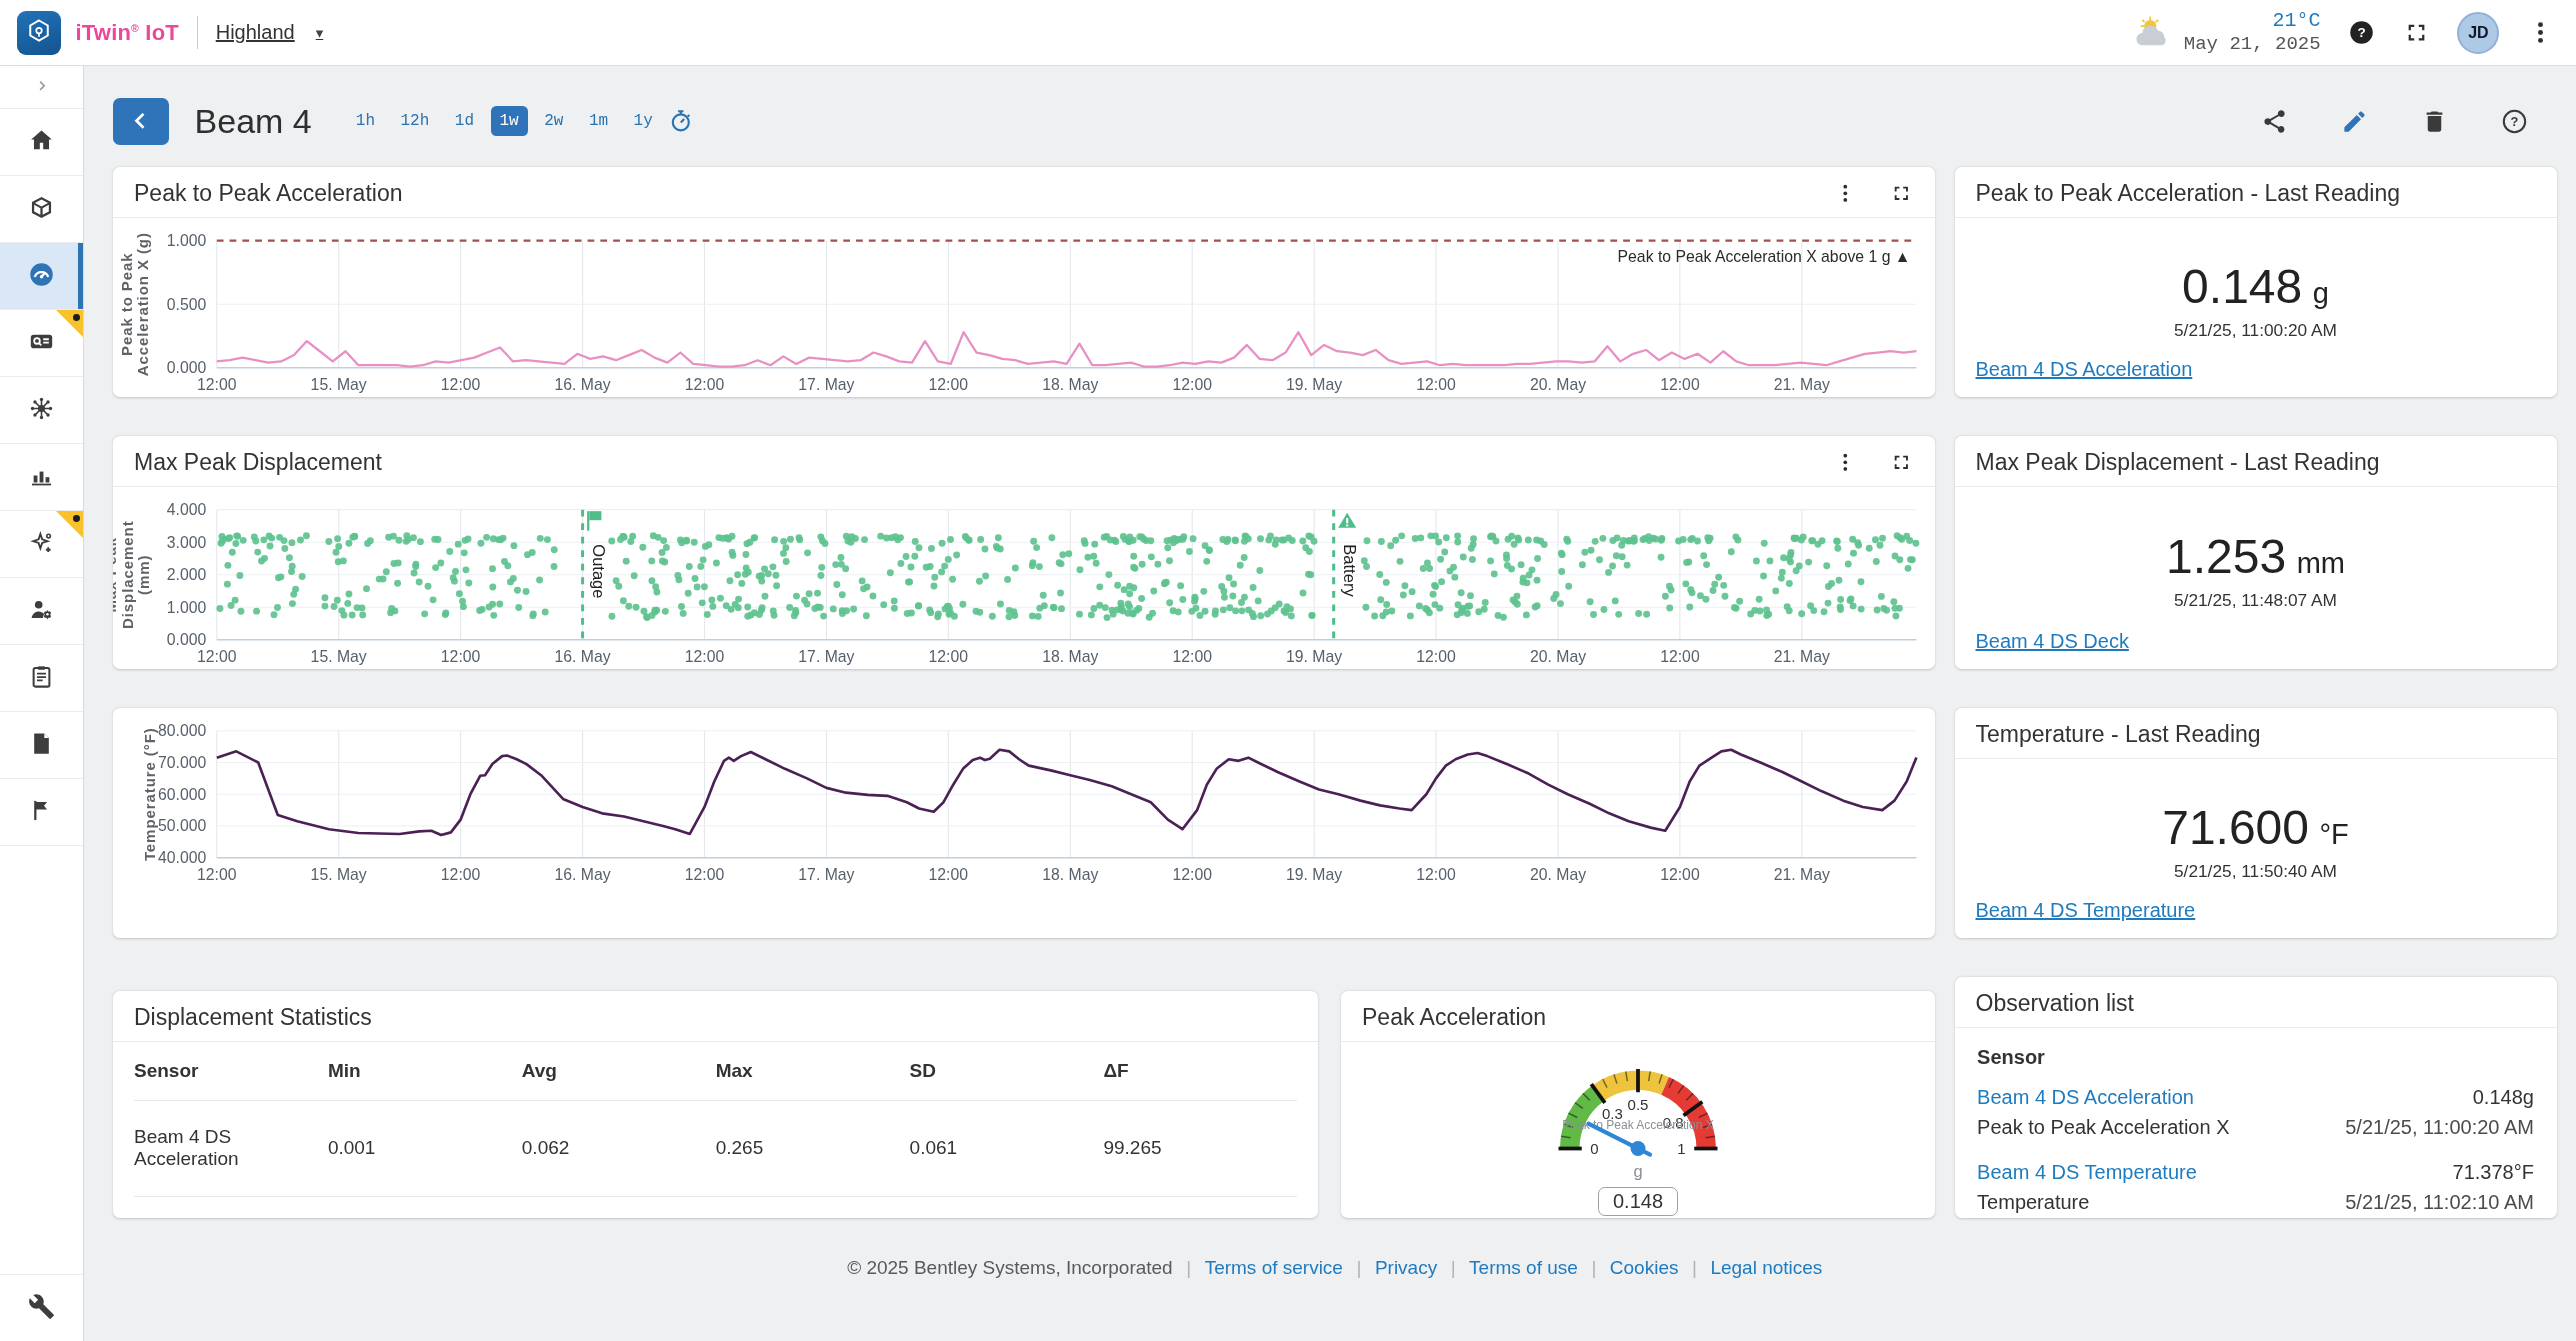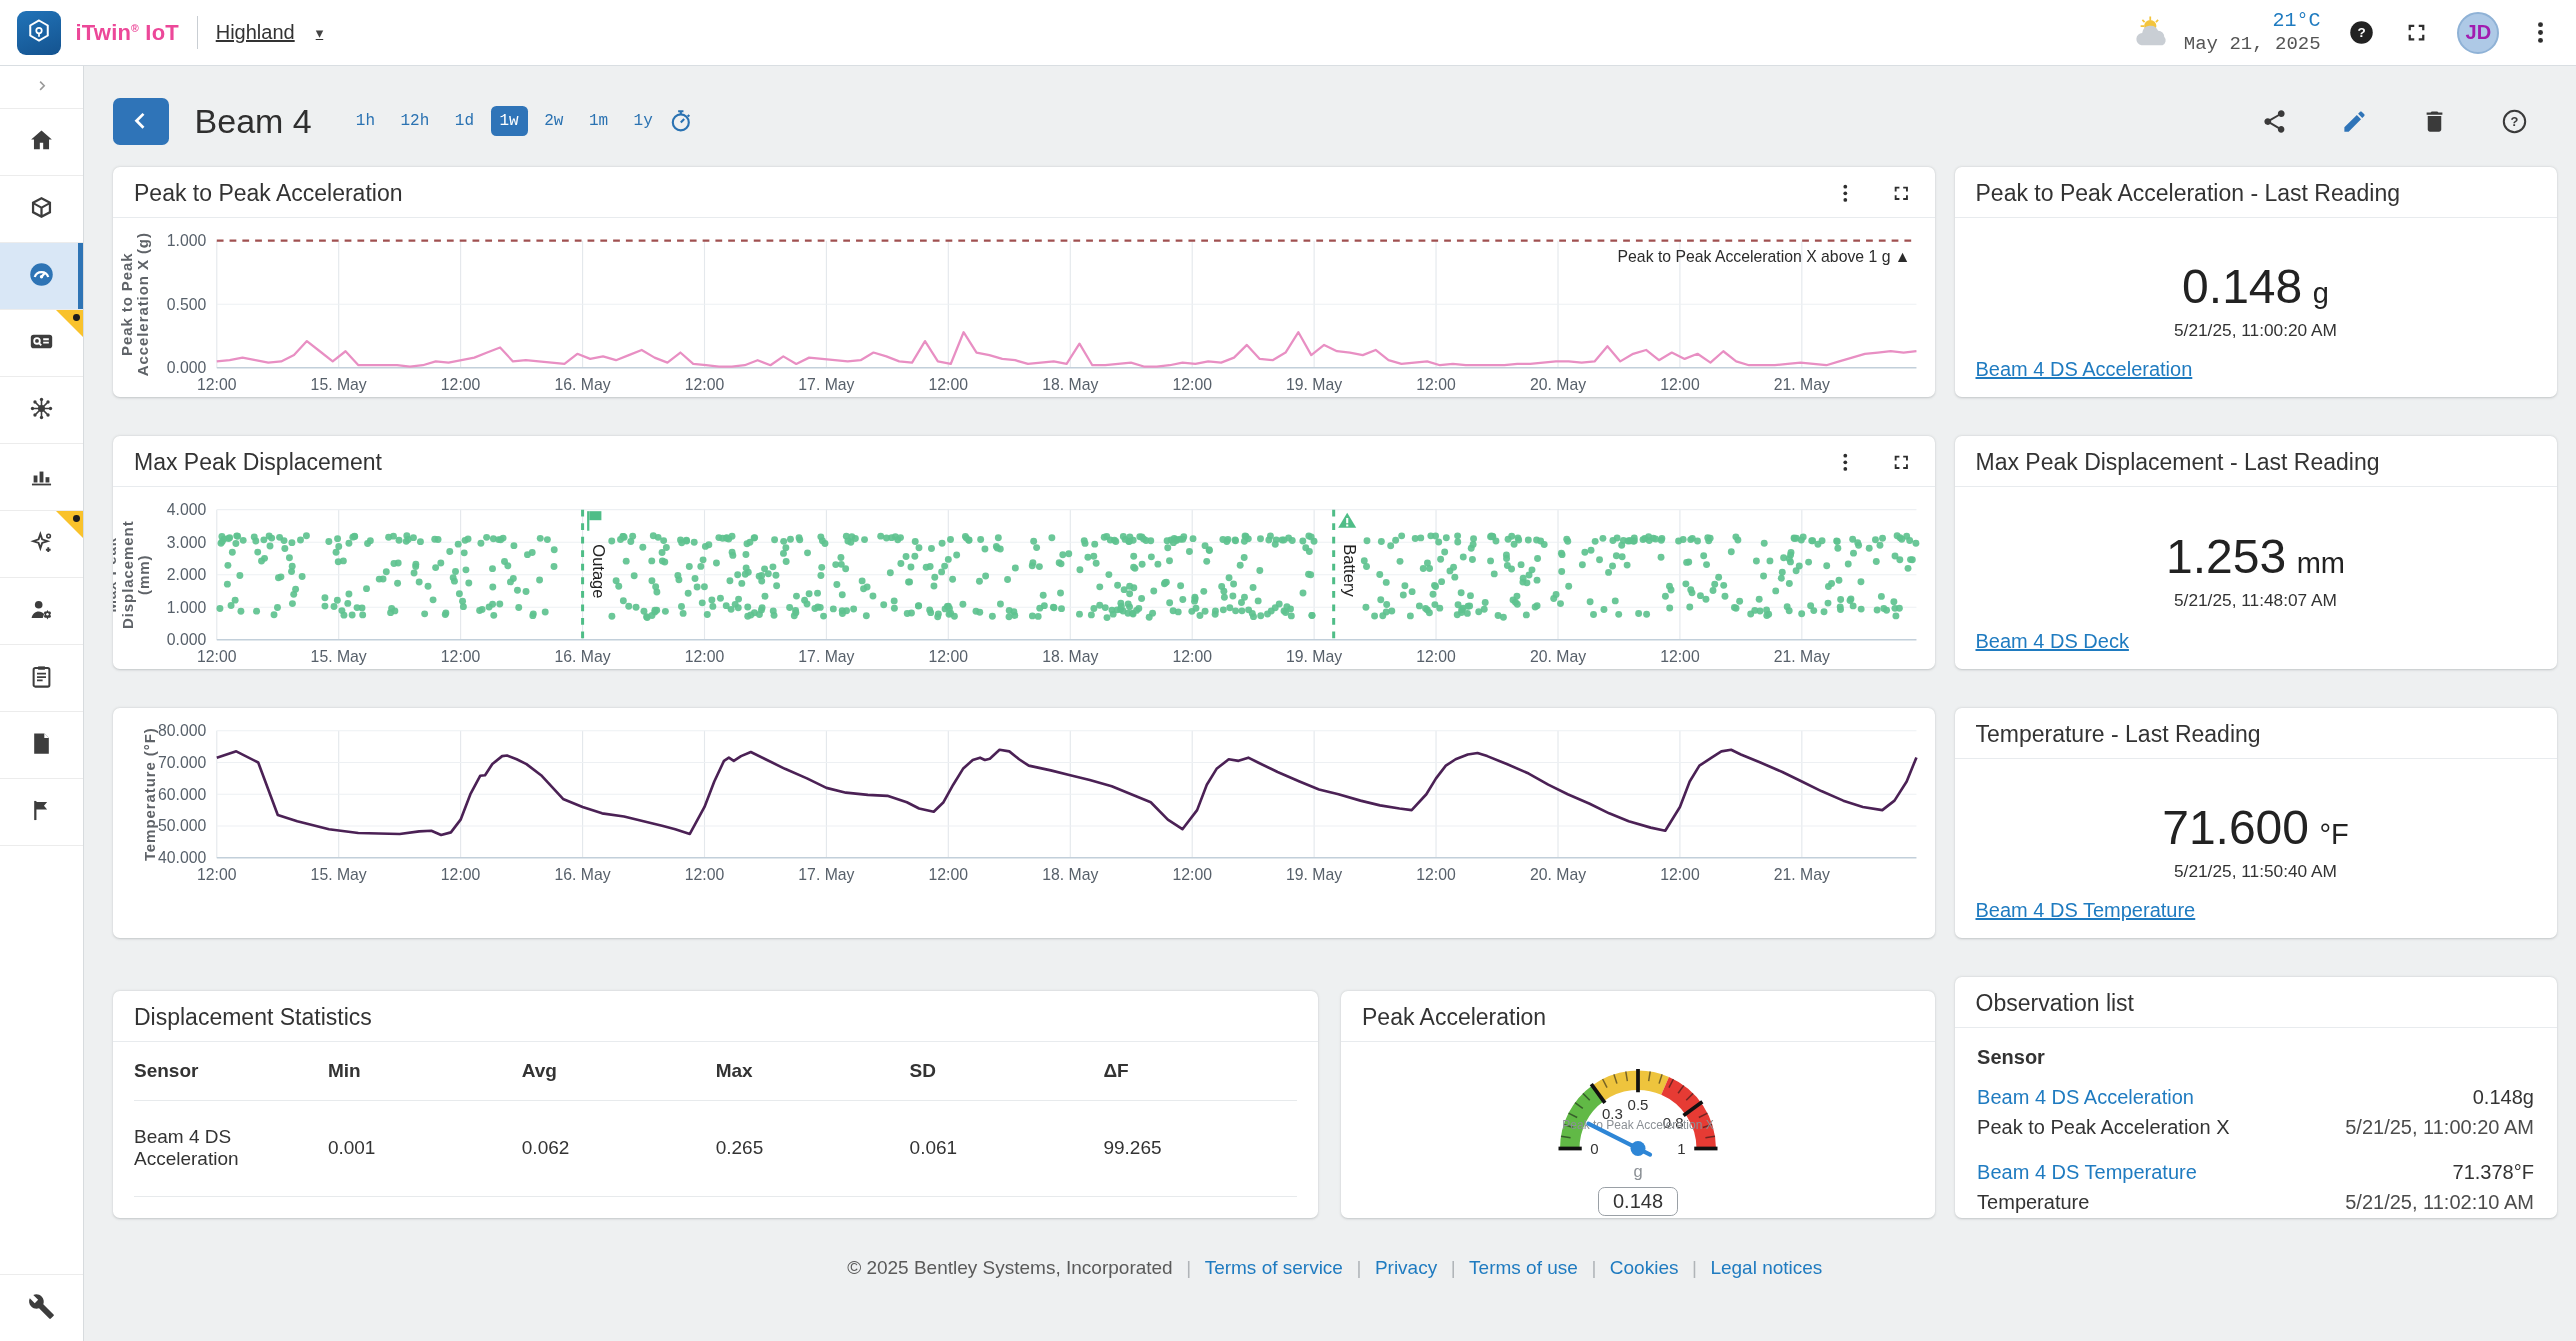--- a/index.html
+++ b/index.html
@@ -24,21 +24,21 @@
   .caret{font-size:15px;color:#444;}
   .tb-right{margin-left:auto;display:flex;align-items:center;gap:25.6px;}
   .weather{display:flex;align-items:center;gap:10.5px;font-family:Liberation Mono, monospace;}
   .weather svg{width:42px;height:36px;}
   .wx-text{display:flex;flex-direction:column;align-items:flex-end;line-height:1.25;}
   .wx-temp{color:#1f7bc0;font-size:20px;}
   .wx-date{color:#555;font-size:19px;}
   .tb-icon{width:30px;height:30px;display:flex;align-items:center;justify-content:center;color:#2e2e2e;cursor:pointer;}
   .tb-icon svg{width:27px;height:27px;}
   .avatar{width:38px;height:38px;border-radius:50%;background:#aec9e6;border:2.3px solid #8fb2d6;
-    display:flex;align-items:center;justify-content:center;font-weight:bold;font-size:20px;color:#a21caf;cursor:pointer;}
+    display:flex;align-items:center;justify-content:center;font-weight:bold;font-size:16px;color:#0f172a;cursor:pointer;}
   
   .sidebar{
     position:fixed;top:66px;left:0;bottom:0;width:83px;background:#fff;
     border-right:0.8px solid #d7dbde;display:flex;flex-direction:column;z-index:15;
   }
   .nav-item{position:relative;height:66px;display:flex;align-items:center;justify-content:center;
     border-bottom:0.8px solid #ececec;color:#3d3d3d;cursor:pointer;}
   .nav-item.small{height:42px;color:#9a9a9a;}
   .nav-item svg{width:27px;height:27px;}
   .nav-item.small svg{width:19.5px;height:19.5px;}

